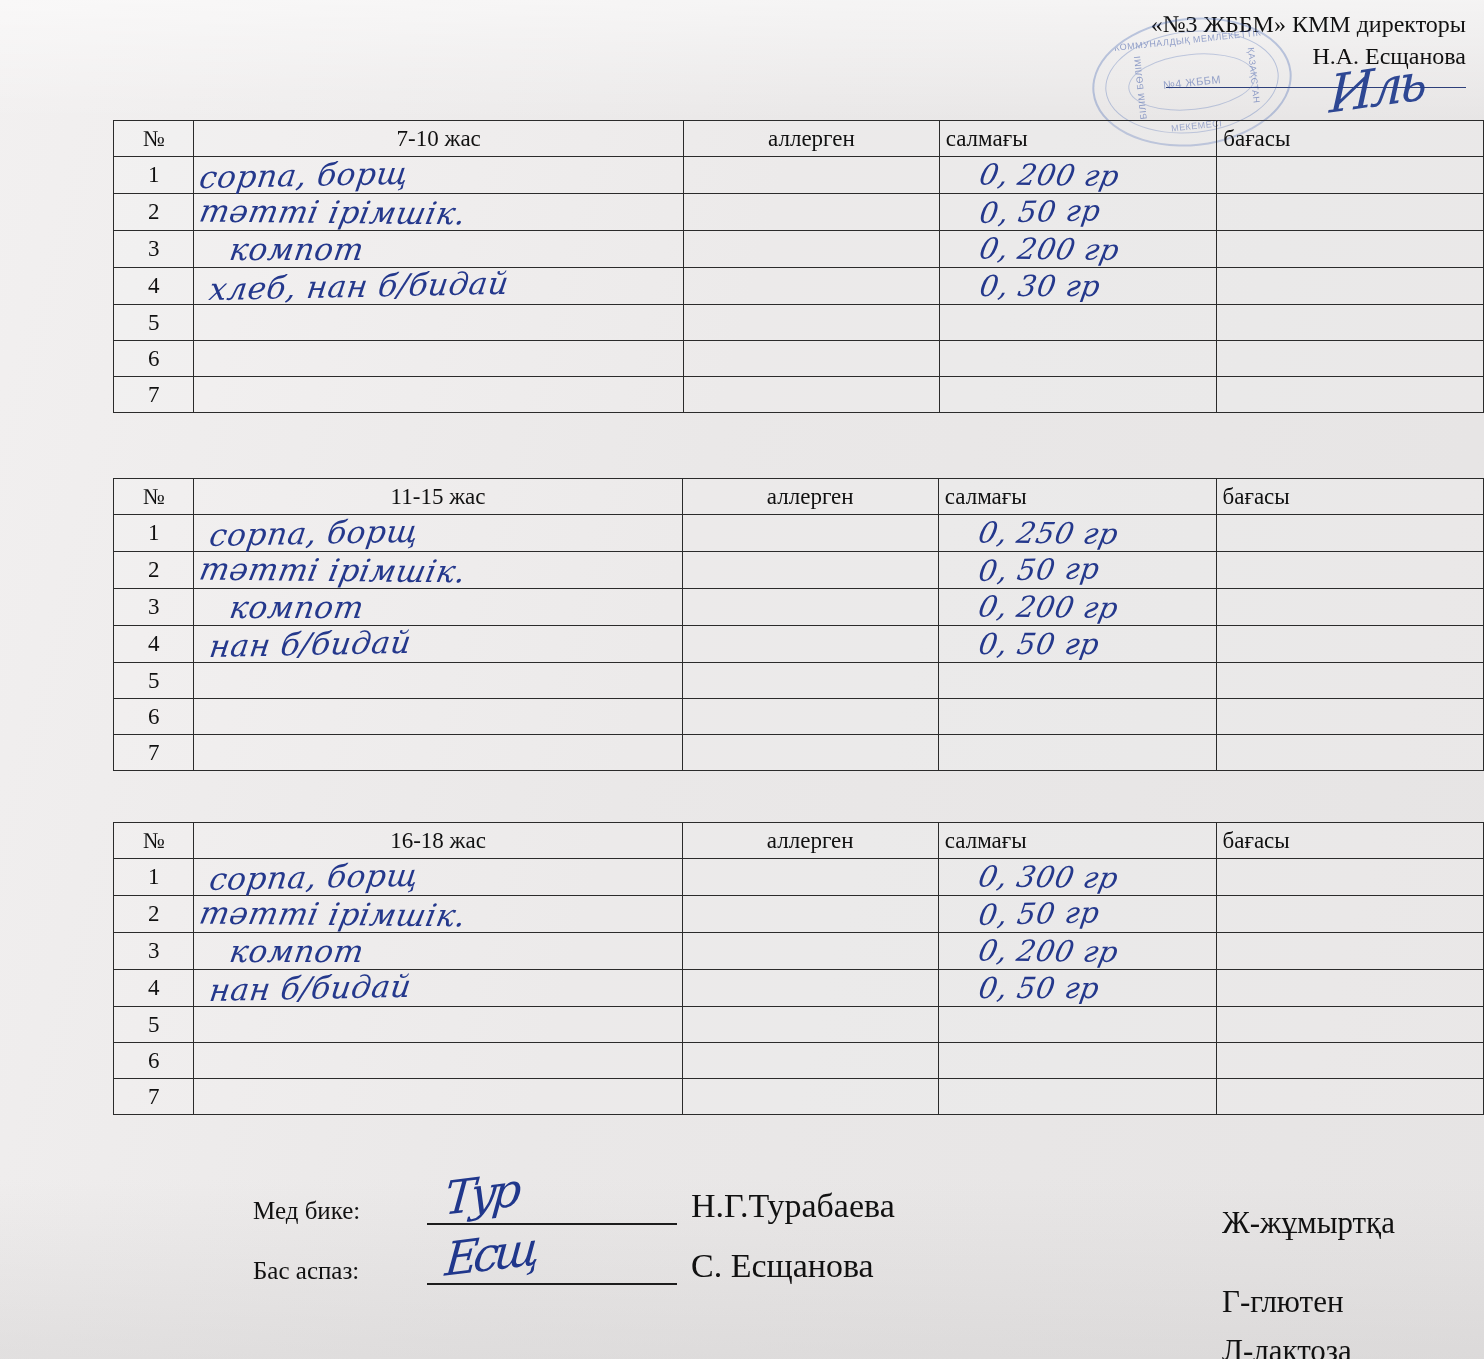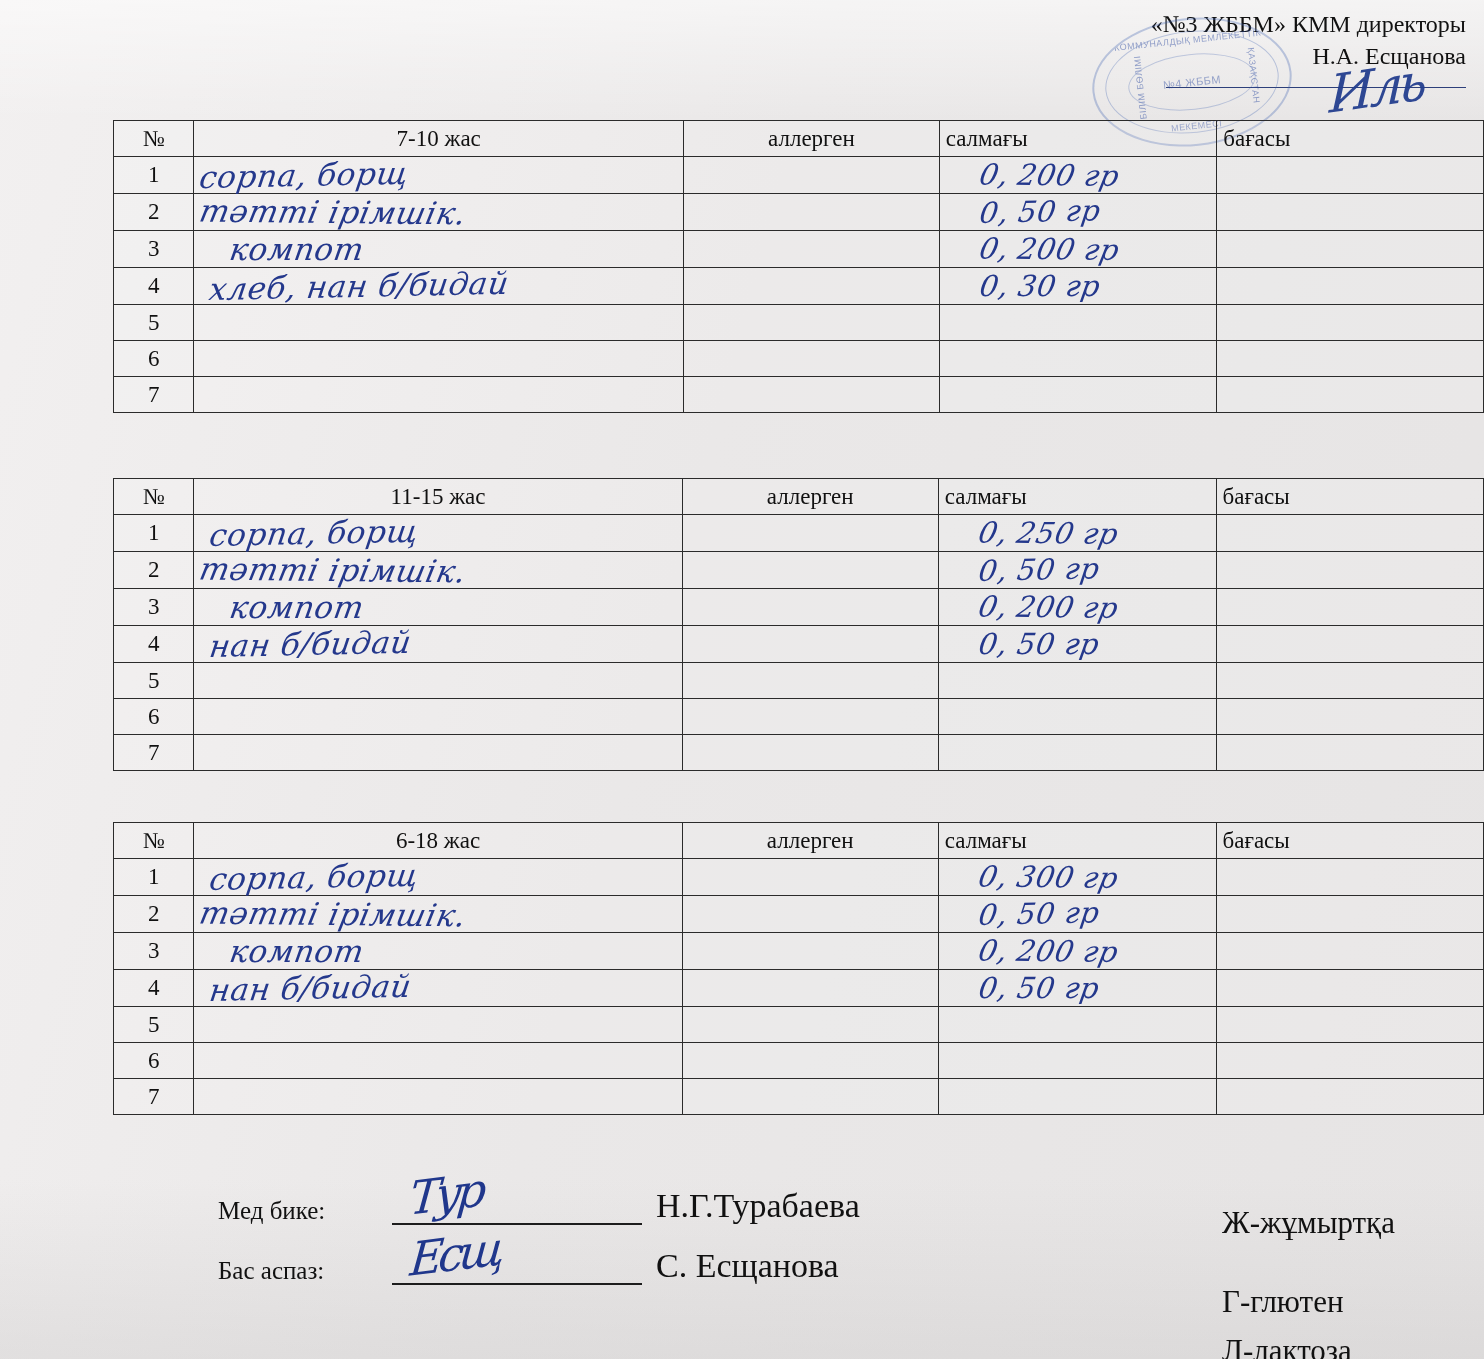--- a/index.html
+++ b/index.html
@@ -162,20 +162,21 @@
     position: absolute;
     left: 0; right: 0;
     top: 1165px;
     height: 190px;
   }
   .sig-row {
     position: absolute;
     display: flex;
     align-items: flex-end;
     font-size: 25px;
+    margin-left: 35px;
   }
   .sig-row .label { width: 160px; }
   .sig-line {
     width: 250px;
     border-bottom: 2px solid #1d1d1d;
     height: 28px;
     position: relative;
     margin: 0 14px;
   }
   .sig-line .scribble {
@@ -351,21 +352,21 @@
         <td class="c-weight"></td>
         <td class="c-price"></td>
       </tr>
     </tbody>
   </table>
 
   <table class="menu-table" id="table3">
     <thead>
       <tr>
         <th class="c-no">№</th>
-        <th class="c-dish">6-18 жас</th>
+        <th class="c-dish">16-18 жас</th>
         <th class="c-all">аллерген</th>
         <th class="c-weight">салмағы</th>
         <th class="c-price">бағасы</th>
       </tr>
     </thead>
     <tbody>
       <tr>
         <td class="c-no">1</td>
         <td class="c-dish"><span class="hand indent2 tiltA">сорпа, борщ</span></td>
         <td class="c-all"></td>

